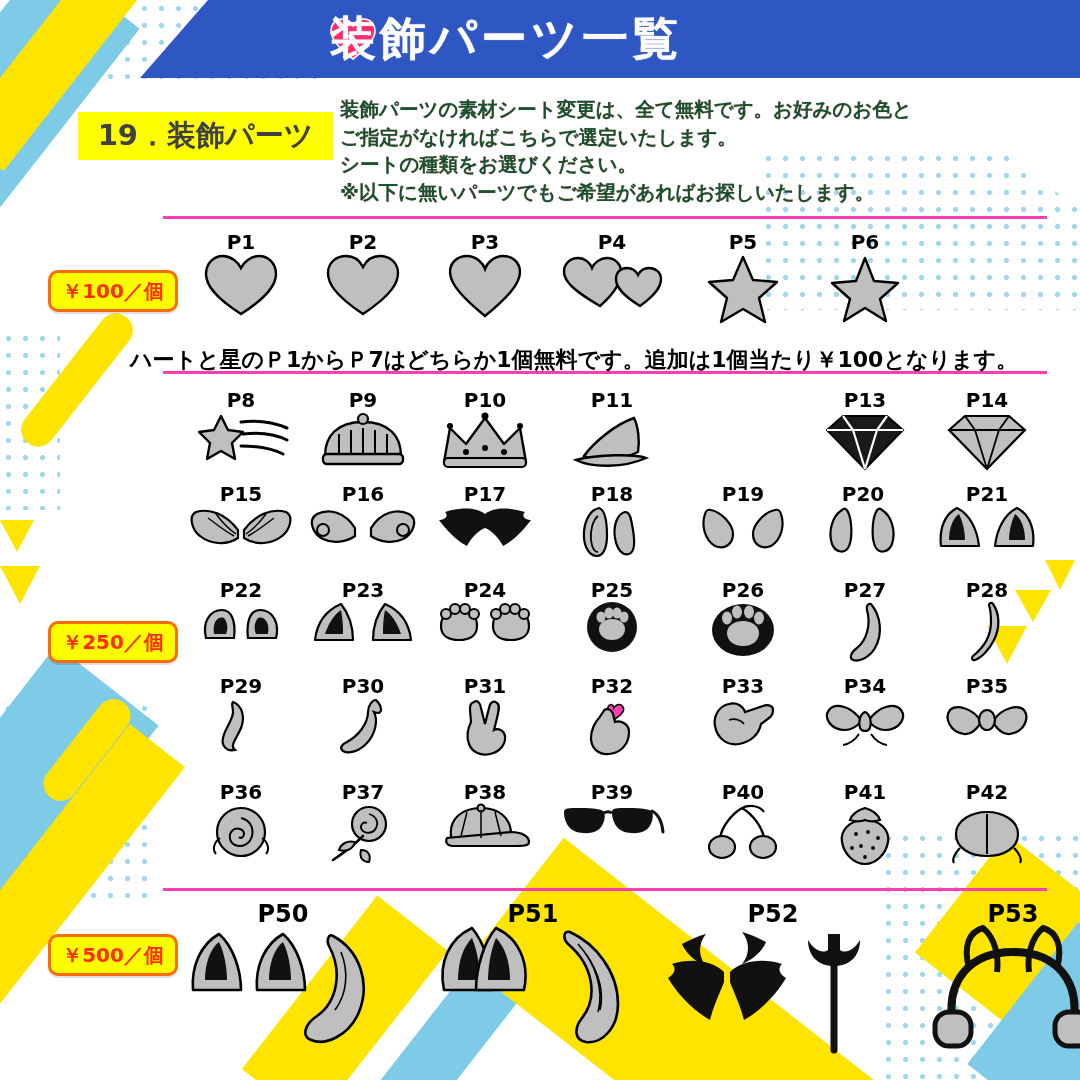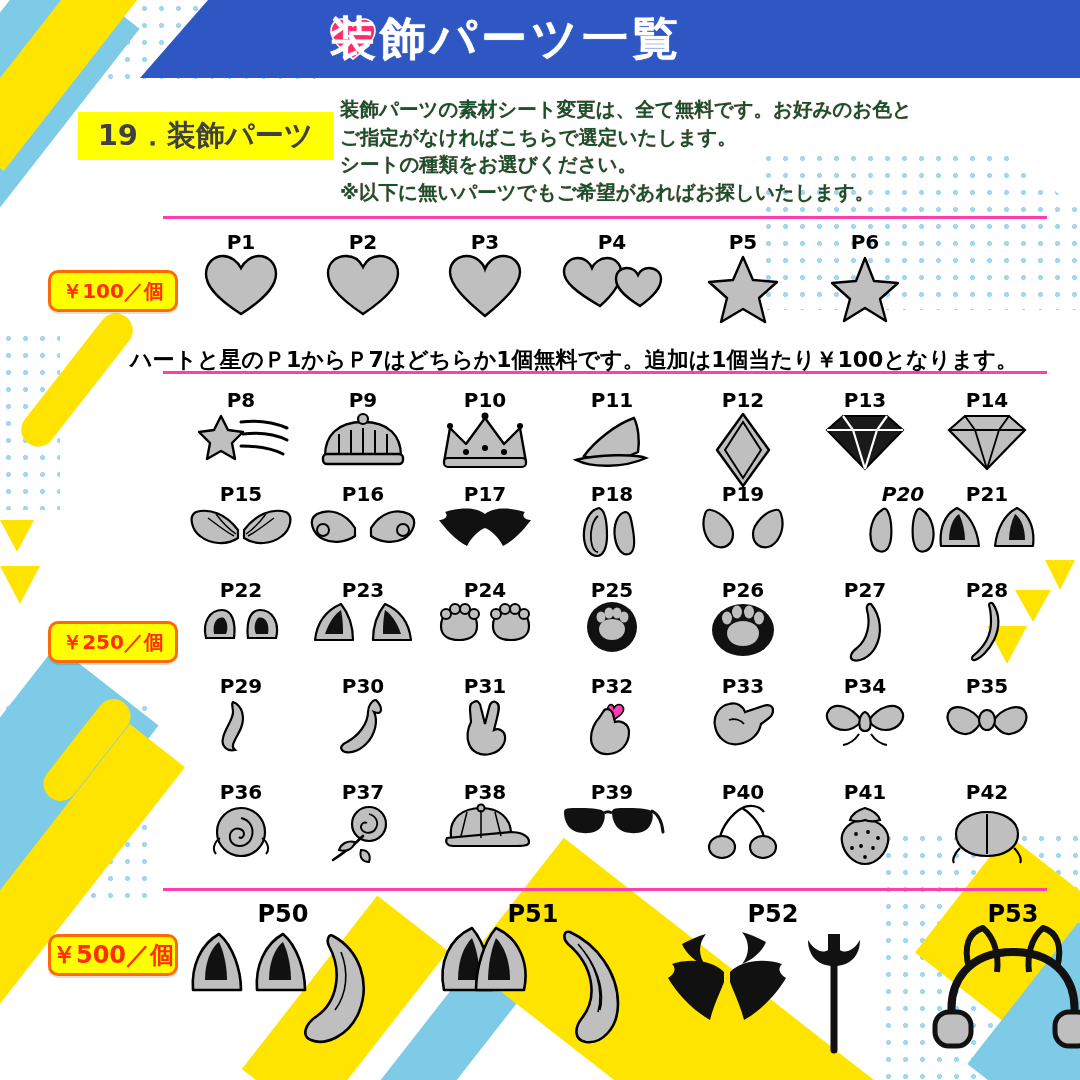--- a/index.html
+++ b/index.html
@@ -57,21 +57,21 @@
   
   .price-tag {
     position:absolute; z-index:5;
     background:#ffff00; border:3px solid #ff6a00; border-radius:10px;
     color:#ff2d00; font-weight:bold; font-family:"DejaVu Sans", sans-serif;
     display:flex; align-items:center; justify-content:center;
     box-shadow:0 2px 0 rgba(0,0,0,.12);
   }
   #price-100 { left:48px; top:270px; width:130px; height:42px; font-size:20px; }
   #price-250 { left:48px; top:621px; width:130px; height:42px; font-size:20px; }
-  #price-500 { left:48px; top:934px; width:130px; height:42px; font-size:24px; }
+  #price-500 { left:48px; top:934px; width:130px; height:42px; font-size:20px; }
 
   
   .divider {
     position:absolute; left:163px; width:884px; height:3px;
     background:#ff3fb0; z-index:4;
   }
   #div1 { top:216px; }
   #div2 { top:371px; }
   #div3 { top:888px; }
 
@@ -263,29 +263,20 @@
   <div class="item" style="left:384px;top:0;width:130px;">
     <div class="lbl">P11</div>
     <div class="art">
       <svg width="96" height="58" viewBox="0 0 96 58">
         <path d="M70 6 C52 12 30 30 20 44 C34 50 58 48 74 40 C76 28 74 14 70 6 Z" fill="#bfbfbf" stroke="#000" stroke-width="2.4"></path>
         <path d="M12 48 C28 56 60 56 82 46 C72 42 34 42 12 48 Z" fill="#bfbfbf" stroke="#000" stroke-width="2.4"></path>
       </svg>
     </div>
   </div>
 
-  <div class="item" style="left:520px;top:0;width:120px;">
-    <div class="lbl">P12</div>
-    <div class="art">
-      <svg width="58" height="76" viewBox="0 0 58 76">
-        <path d="M29 2 L55 38 L29 74 L3 38 Z" fill="#bfbfbf" stroke="#000" stroke-width="2.4" stroke-linejoin="round"></path>
-        <path d="M29 10 L47 38 L29 66 L11 38 Z" fill="none" stroke="#000" stroke-width="2"></path>
-      </svg>
-    </div>
-  </div>
 
   <div class="item" style="left:642px;top:0;width:120px;">
     <div class="lbl">P13</div>
     <div class="art">
       <svg width="92" height="60" viewBox="0 0 92 60">
         <path d="M8 18 L24 4 L68 4 L84 18 L46 57 Z" fill="#1a1a1a" stroke="#000" stroke-width="2"></path>
         <path d="M8 18 L84 18 M24 4 L34 18 L46 57 M68 4 L58 18 L46 57" stroke="#ffffff" stroke-width="2.2" fill="none"></path>
       </svg>
     </div>
   </div>
@@ -351,21 +342,21 @@
   <div class="item" style="left:520px;top:0;width:120px;">
     <div class="lbl">P19</div>
     <div class="art">
       <svg width="96" height="46" viewBox="0 0 96 46">
         <path d="M10 8 C6 20 10 34 20 40 C30 44 38 38 38 28 C38 18 26 6 16 4 C12 3 11 5 10 8 Z" fill="#bfbfbf" stroke="#000" stroke-width="2.2"></path>
         <path d="M86 8 C90 20 86 34 76 40 C66 44 58 38 58 28 C58 18 70 6 80 4 C84 3 85 5 86 8 Z" fill="#bfbfbf" stroke="#000" stroke-width="2.2"></path>
       </svg>
     </div>
   </div>
 
-  <div class="item" style="left:680px;top:0;width:120px;font-style:italic;">
+  <div class="item" style="left:640px;top:0;width:120px;">
     <div class="lbl">P20</div>
     <div class="art">
       <svg width="86" height="48" viewBox="0 0 86 48">
         <path d="M22 4 C12 10 8 26 12 38 C15 46 24 48 28 42 C33 34 32 14 28 6 C26 2 24 2 22 4 Z" fill="#bfbfbf" stroke="#000" stroke-width="2.2"></path>
         <path d="M62 4 C72 10 76 26 72 38 C69 46 60 48 56 42 C51 34 52 14 56 6 C58 2 60 2 62 4 Z" fill="#bfbfbf" stroke="#000" stroke-width="2.2"></path>
       </svg>
     </div>
   </div>
 
   <div class="item" style="left:764px;top:0;width:120px;">

